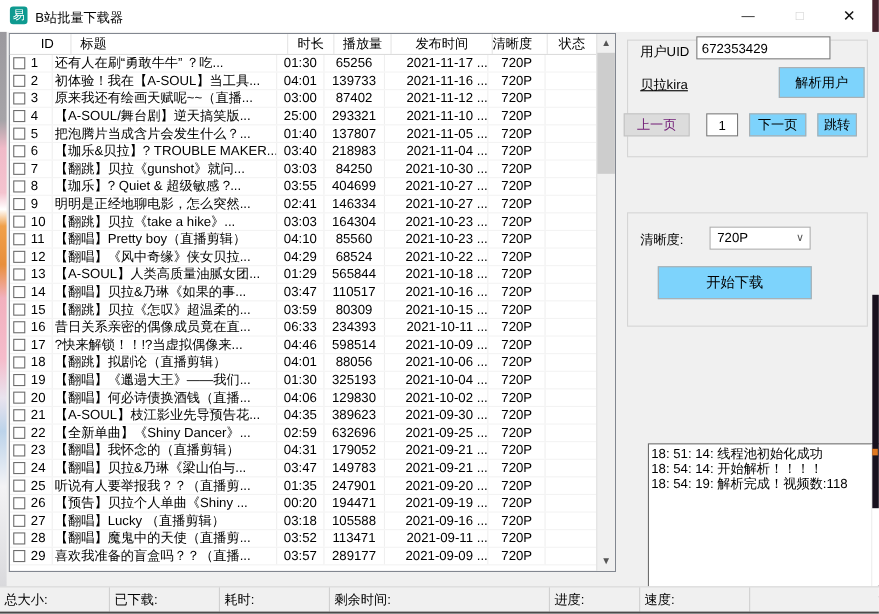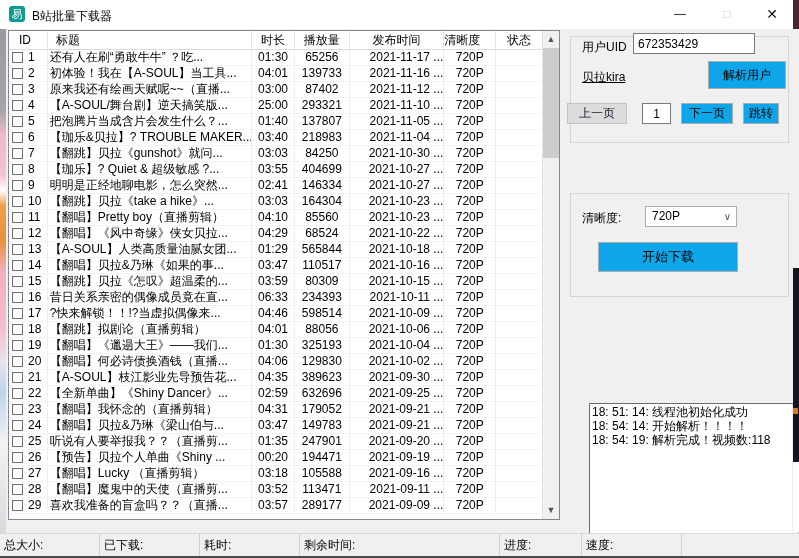--- a/index.html
+++ b/index.html
@@ -47,21 +47,21 @@
   .lv-body { position: absolute; left: 0; top: 19px; right: 17px; bottom: 0; overflow: hidden; }
   .row { height: 16px; display: flex; font-size: 12px; line-height: 15px; border-bottom: 1px solid #f3f3f3; }
   .cell { border-right: 1px solid #efefef; white-space: nowrap; overflow: hidden; }
   .c-id    { width: 39px;  display: flex; align-items: center; padding-left: 3px; }
   .c-title { width: 205px; padding-left: 2px; }
   .c-dur   { width: 43px;  text-align: center; }
   .c-plays { width: 55px;  text-align: center; }
   .c-date  { width: 95px;  text-align: right; }
   .c-qual  { width: 52px;  text-align: center; }
   .c-stat  { width: 46px;  border-right: none; }
-  .h-id    { width: 39px;  padding-left: 10px; }
+  .h-id    { width: 39px;  padding-left: 10px; margin-left: 18px; }
   .h-title { width: 205px; padding-left: 8px; }
   .h-dur   { width: 43px;  text-align: center; }
   .h-plays { width: 55px;  text-align: center; }
   .h-date  { width: 95px;  text-align: center; }
   .h-qual  { width: 52px;  text-align: left; }
   .h-stat  { width: 46px;  text-align: center; border-right: none; }
   .checkbox { width: 11px; height: 11px; border: 1px solid #6d6d6d; background: #fff; margin-right: 5px; flex: 0 0 auto; }
 
   .vscroll { position: absolute; right: 0; top: 0; width: 17px; height: 100%; background: #f0f0f0; border-left: 1px solid #e2e2e2; }
   .vscroll .arrow { position: absolute; left: 0; width: 16px; height: 17px; text-align: center; font-size: 9px; color: #555; line-height: 17px; }
@@ -73,25 +73,25 @@
   .groupbox { position: absolute; border: 1px solid #d5d5d5; }
   .gb-user { left: 570px; top: 36px;  width: 219px; height: 107px; }
   .gb-dl   { left: 570px; top: 193px; width: 219px; height: 104px; }
   .plabel { position: absolute; font-size: 12px; white-space: nowrap; }
   .uid-input {
     position: absolute; left: 633px; top: 33px; width: 122px; height: 21px;
     border: 1px solid #7a7a7a; background: #fff; font-size: 12px; padding-left: 4px;
     font-family: "Liberation Sans", "DejaVu Sans", sans-serif;
   }
   .btn {
-    position: absolute; background: #0ea5e9; border: 1px solid #adadad;
+    position: absolute; background: #7dd3fc; border: 1px solid #adadad;
     font-size: 12px; text-align: center; font-family: "Liberation Sans", "DejaVu Sans", sans-serif;
   }
   .btn-parse { left: 708px; top: 61px; width: 78px; height: 28px; line-height: 26px; }
-  .btn-prev  { left: 567px; top: 103px; width: 60px; height: 21px; line-height: 19px; background: #dcdcdc; border-color: #c3c3c3; color: #0f172a; }
+  .btn-prev  { left: 567px; top: 103px; width: 60px; height: 21px; line-height: 19px; background: #dcdcdc; border-color: #c3c3c3; color: #701a75; }
   .page-input {
     position: absolute; left: 642px; top: 103px; width: 29px; height: 21px;
     border: 1px solid #7a7a7a; background: #fff; font-size: 12px; text-align: center;
     font-family: "Liberation Sans", "DejaVu Sans", sans-serif;
   }
   .btn-next  { left: 681px; top: 103px; width: 52px; height: 21px; line-height: 19px; }
   .btn-jump  { left: 743px; top: 103px; width: 36px; height: 21px; line-height: 19px; }
 
   .quality-select {
     position: absolute; left: 645px; top: 206px; width: 92px; height: 21px;

